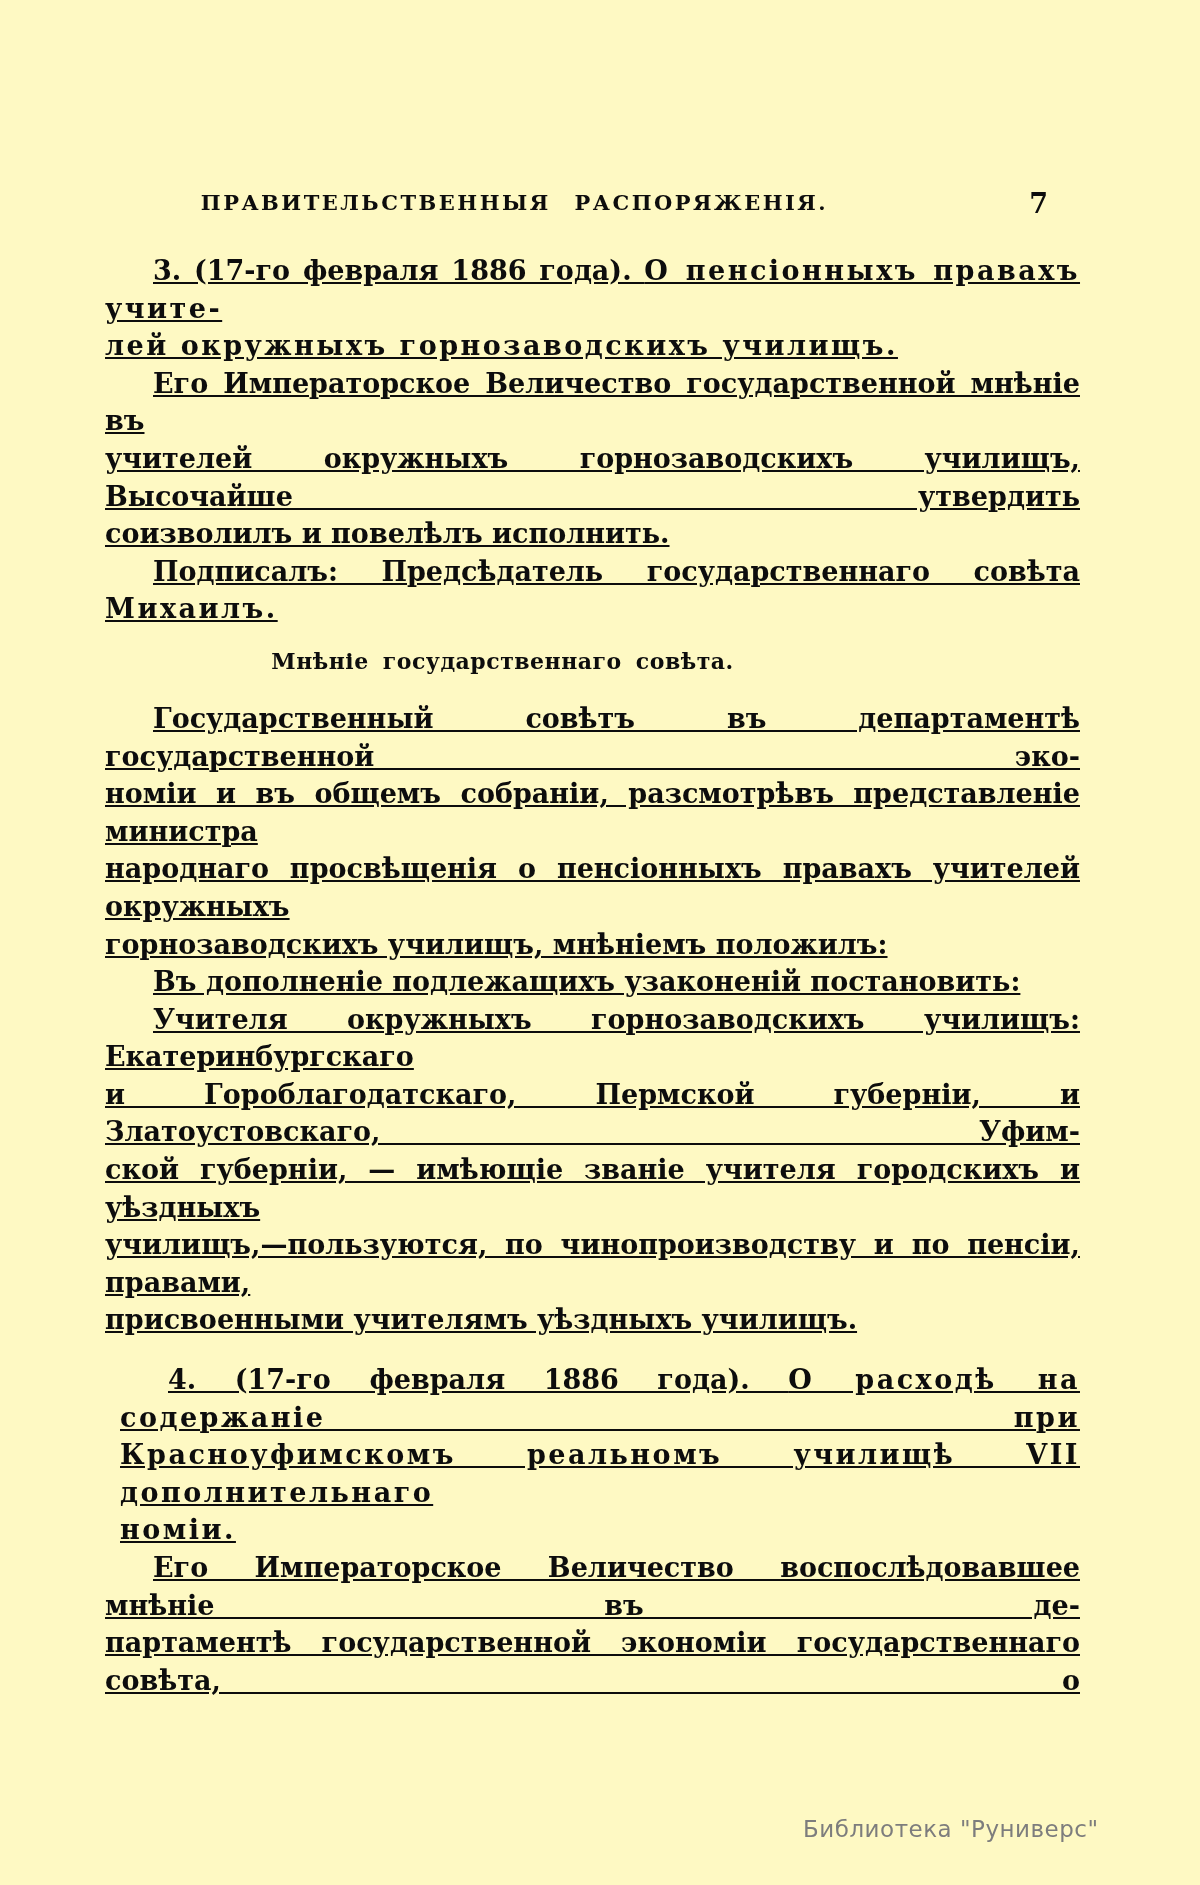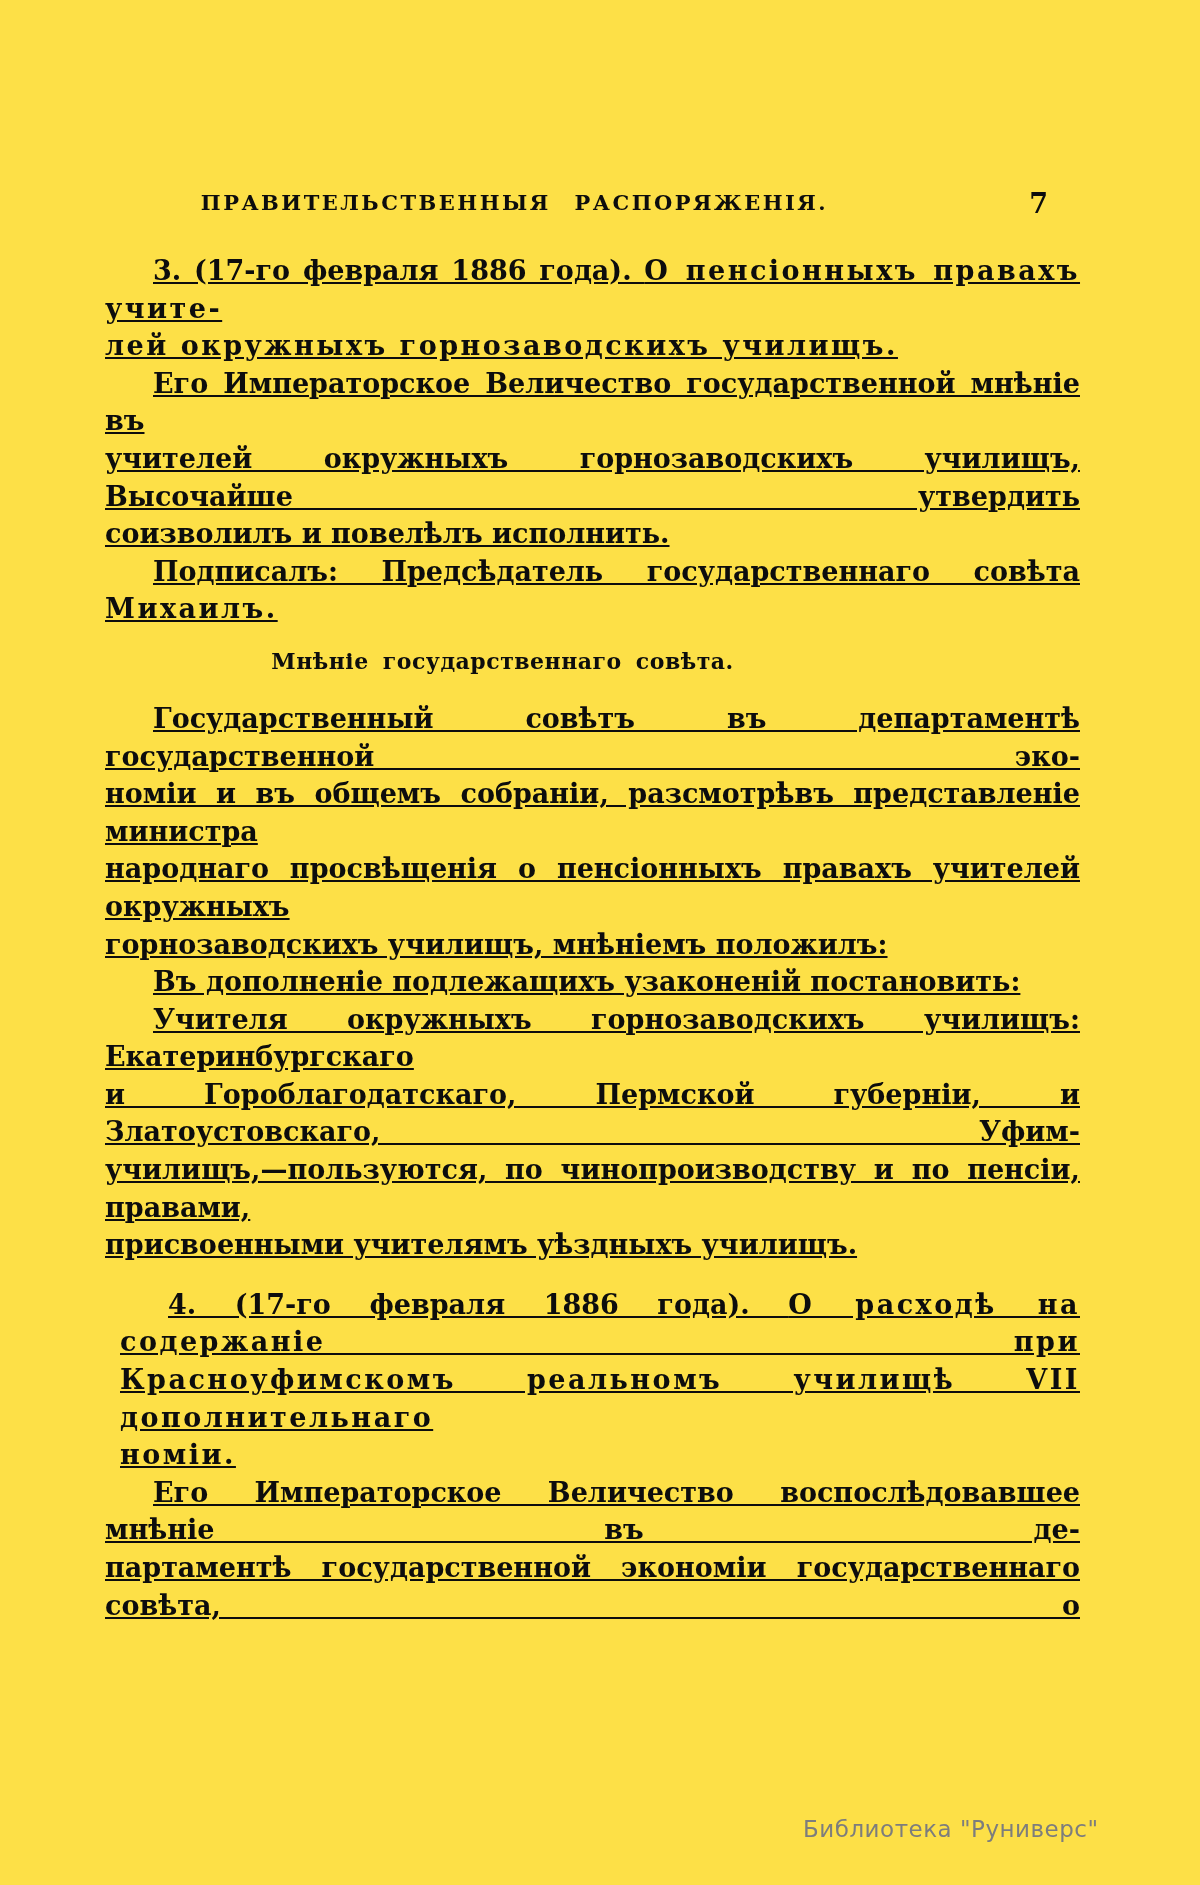--- a/index.html
+++ b/index.html
@@ -1,20 +1,20 @@
 <!DOCTYPE html>
 <html><head>
 <meta charset="utf-8">
 <style>
   html,body { margin:0; padding:0; background:#e8e8e8; }
   .page {
     position:relative;
     width:1200px; height:1885px;
     margin:0 auto;
-    background:#fde047;
+    background:#fef9c3;
     font-family:"DejaVu Serif", serif;
     color:#0d0d0d;
     overflow:hidden;
   }
   
   .header {
     position:absolute; top:190px; left:105px; width:975px; height:34px;
   }
   .header-title {
     position:absolute; left:0; width:100%;
@@ -83,20 +83,21 @@
         <div class="line fill"><span>номіи и въ общемъ собраніи, разсмотрѣвъ представленіе министра</span></div>
         <div class="line fill"><span>народнаго просвѣщенія о пенсіонныхъ правахъ учителей окружныхъ</span></div>
         <div class="line"><span>горнозаводскихъ училищъ, мнѣніемъ положилъ:</span></div>
       </div>
       <div class="block paragraph">
         <div class="line indent"><span>Въ дополненіе подлежащихъ узаконеній постановить:</span></div>
       </div>
       <div class="block paragraph">
         <div class="line fill indent"><span>Учителя окружныхъ горнозаводскихъ училищъ: Екатеринбургскаго</span></div>
         <div class="line fill"><span>и Гороблагодатскаго, Пермской губерніи, и Златоустовскаго, Уфим-</span></div>
+        <div class="line fill"><span>ской губерніи, — имѣющіе званіе учителя городскихъ и уѣздныхъ</span></div>
         <div class="line fill"><span>училищъ,—пользуются, по чинопроизводству и по пенсіи, правами,</span></div>
         <div class="line"><span>присвоенными учителямъ уѣздныхъ училищъ.</span></div>
       </div>
       <div class="block section-heading gap-before">
         <div class="line fill indent"><span>4. (17-го февраля 1886 года). </span><span class="spaced">О расходѣ на содержаніе при</span></div>
         <div class="line fill"><span class="spaced">Красноуфимскомъ реальномъ училищѣ VII дополнительнаго</span></div>
         <div class="line"><span class="spaced">номіи.</span></div>
       </div>
       <div class="block paragraph">
         <div class="line fill indent"><span>Его Императорское Величество воспослѣдовавшее мнѣніе въ де-</span></div>

